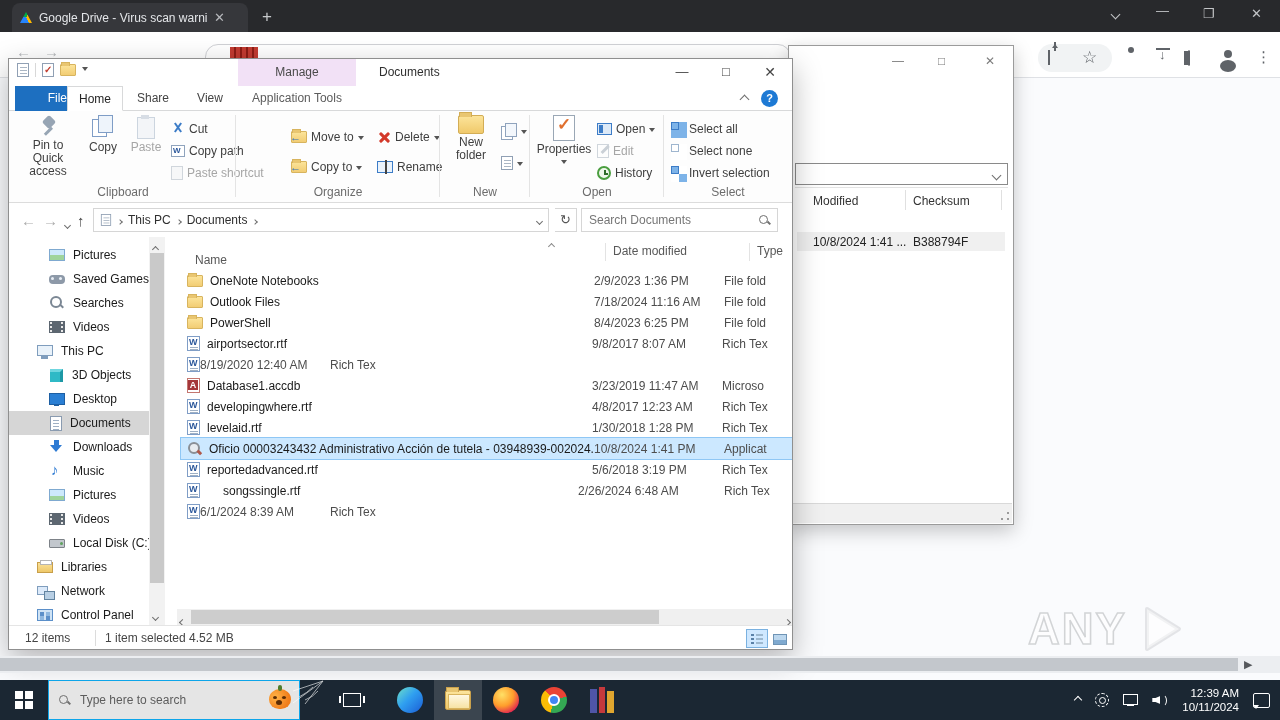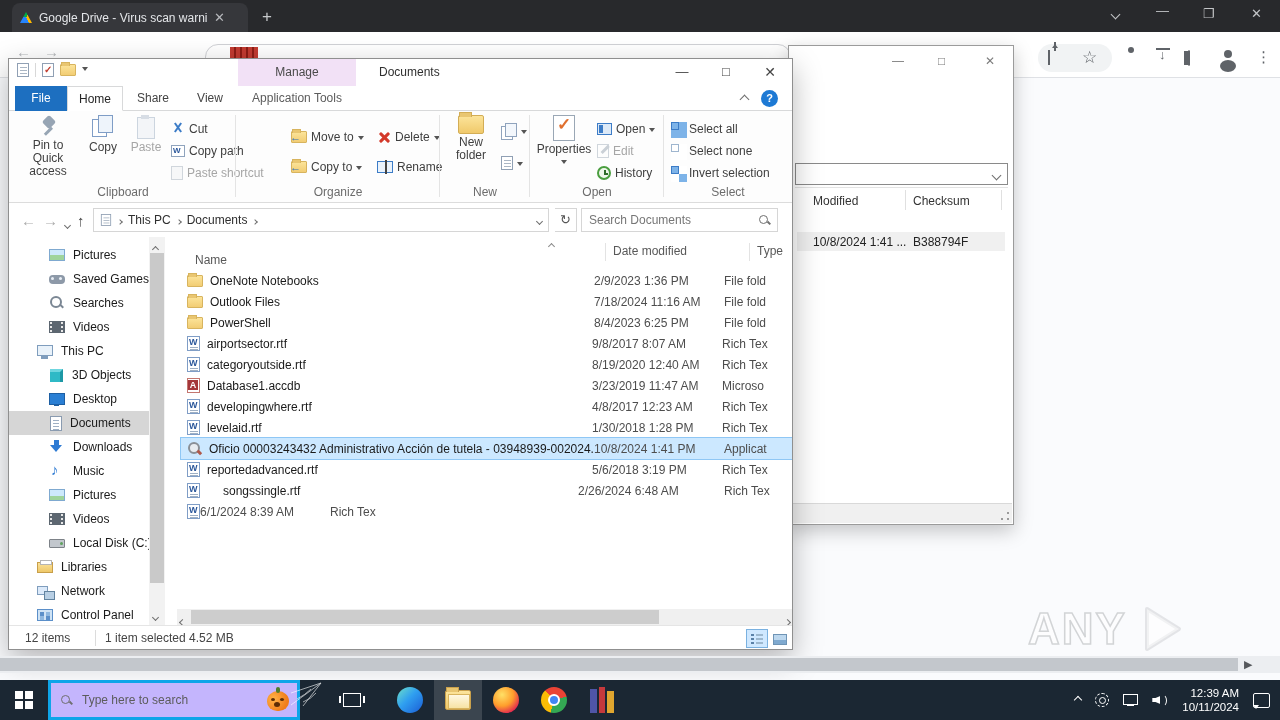--- a/index.html
+++ b/index.html
@@ -219,21 +219,21 @@
   
   .pagescroll { left:0; top:656px; width:1280px; height:17px; background:#eceef1; z-index:25; }
   .pagethumb { position:absolute; left:0; top:2px; width:1238px; height:13px; background:#c3c7cc; }
   .pagearrow { position:absolute; left:1244px; top:2px; color:#55585c; font-size:11px; }
 
   
   .taskbar { left:0; top:680px; width:1280px; height:40px; background:#1b2733; z-index:40; display:flex; align-items:stretch; }
   .tb-start { width:48px; display:flex; align-items:center; justify-content:center; }
   .winlogo { display:grid; grid-template-columns:8px 8px; grid-template-rows:8px 8px; gap:2px; }
   .winlogo span { background:#fff; }
-  .tb-search { width:252px; background:#c4b5fd; border:3px solid #0ea5e9; display:flex; align-items:center; padding:0 10px; gap:10px; color:#5c5c5c; position:relative; }
+  .tb-search { width:252px; background:#e5e5e5; border:1px solid #0ea5e9; display:flex; align-items:center; padding:0 10px; gap:10px; color:#5c5c5c; position:relative; }
   .pumpkin { position:absolute; right:8px; top:8px; width:22px; height:20px; background:radial-gradient(circle at 30% 40%,#ffb347,#f07d1b 70%); border-radius:50% 50% 46% 46%; }
   .pumpkin:before { content:""; position:absolute; left:9px; top:-4px; width:4px; height:6px; background:#4f7d2c; border-radius:2px; }
   .pumpkin:after { content:""; position:absolute; left:4px; top:7px; width:4px; height:3px; background:#5d2d05; border-radius:50%; box-shadow:9px 0 0 #5d2d05, 4px 5px 0 1px #5d2d05; }
   .web { position:absolute; right:-26px; top:-2px; opacity:.8; }
   .tb-slot { width:48px; display:flex; align-items:center; justify-content:center; position:relative; }
   .tb-slot.active { background:rgba(255,255,255,0.14); }
   .tv-icon { width:18px; height:14px; border:1.6px solid #fff; position:relative; }
   .tv-icon:before { content:""; position:absolute; left:-5px; top:2px; width:2px; height:7px; background:#fff; }
   .tv-icon:after { content:""; position:absolute; right:-5px; top:2px; width:2px; height:7px; background:#fff; }
   .edge-ic { width:26px; height:26px; border-radius:50%; background:linear-gradient(135deg,#6ee0c9 0%,#2f9ff0 45%,#1b5cd5 100%); }
@@ -325,21 +325,21 @@
       <span class="dd" style="margin-top:0;"></span>
     </div>
     <div class="manage">Manage</div>
     <div class="etitle">Documents</div>
     <div class="ectl" style="right:88px;">—</div>
     <div class="ectl" style="right:44px;">□</div>
     <div class="ectl" style="right:0;font-size:14px;">✕</div>
   </div>
 
   <div class="tabsrow">
-    <div class="mtab file" style="left:6px;width:52px;">File</div>
+    <div class="mtab file" style="left:6px;width:52px;text-align:right;">File</div>
     <div class="mtab sel" style="left:58px;width:56px;">Home</div>
     <div class="mtab" style="left:116px;width:56px;">Share</div>
     <div class="mtab" style="left:174px;width:54px;">View</div>
     <div class="apptools">Application Tools</div>
     <div class="rib-collapse"><span class="chev up"></span></div>
     <div class="helpq">?</div>
   </div>
 
   <div class="ribbon">
 
@@ -565,21 +565,20 @@
         <span class="ftype">File fold</span>
       </div>
     <div class="frow" style="top:96px;">
         <span class="fic ic-rtf"></span>
         <span class="fname">airportsector.rtf</span>
         <span class="fdate">9/8/2017 8:07 AM</span>
         <span class="ftype">Rich Tex</span>
       </div>
     <div class="frow" style="top:117px;">
         <span class="fic ic-rtf"></span>
-        <span class="fname">categoryoutside.rtf</span>
         <span class="fdate">8/19/2020 12:40 AM</span>
         <span class="ftype">Rich Tex</span>
       </div>
     <div class="frow" style="top:138px;">
         <span class="fic ic-accdb"></span>
         <span class="fname">Database1.accdb</span>
         <span class="fdate">3/23/2019 11:47 AM</span>
         <span class="ftype">Microso</span>
       </div>
     <div class="frow" style="top:159px;">

